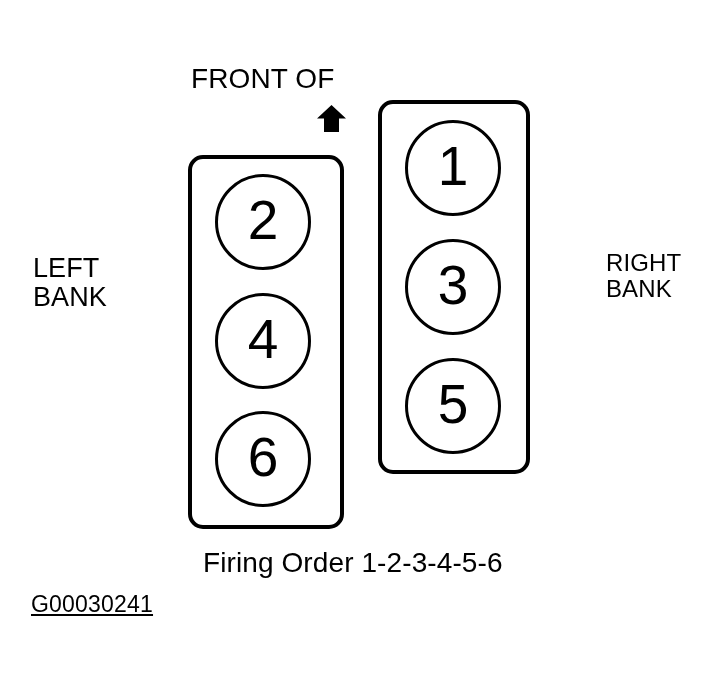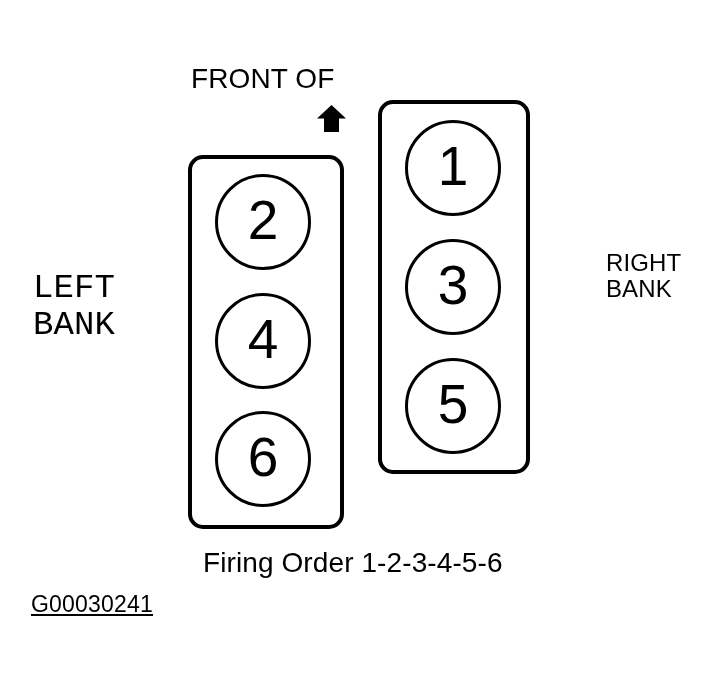--- a/index.html
+++ b/index.html
@@ -42,24 +42,23 @@
   #front-arrow-icon {
     position: absolute;
     left: 317px;
     top: 105px;
     width: 29px;
     height: 27px;
   }
 
   #left-bank-label {
     left: 33px;
-    top: 270px;
-    font-size: 34px;
+    top: 254px;
+    font-size: 27px;
     letter-spacing: 0.1px;
-    font-family: Liberation Mono, monospace;
   }
 
   #right-bank-label {
     left: 606px;
     top: 250px;
     font-size: 24px;
     letter-spacing: 0.1px;
   }
 
   #firing-order-label {

